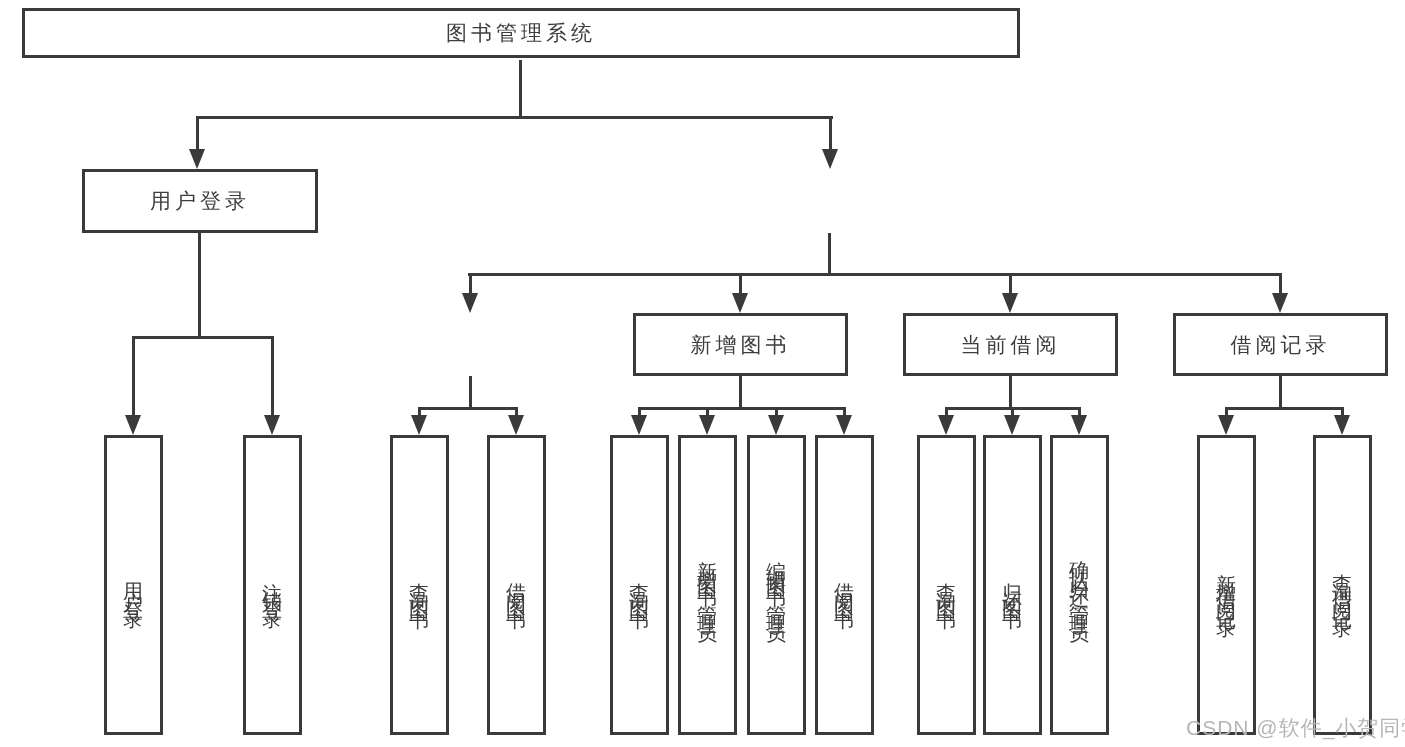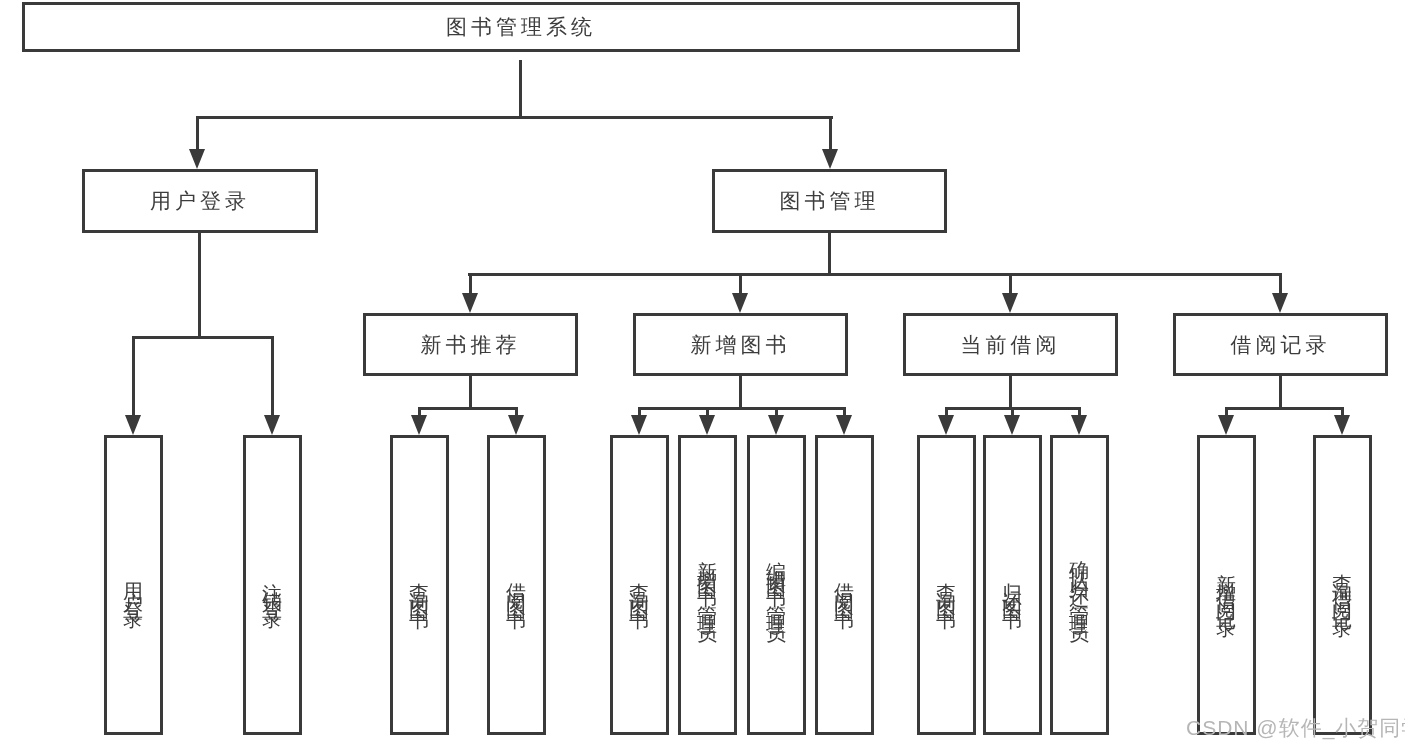--- a/index.html
+++ b/index.html
@@ -42,59 +42,53 @@
   .watermark{
     position:absolute;left:1186px;top:714px;z-index:3;
     font-size:21px;color:var(--wm);letter-spacing:1px;white-space:nowrap;
   }
 </style>
 </head>
 <body>
 
 <div id="canvas">
 
-  <div class="box" style="left:22px;top:2px;width:998px;height:50px;">
+  <div class="box" style="left:22px;top:8px;width:998px;height:50px;">
     <span>图书管理系统</span>
   </div>
 
   <div class="vline" style="left:519px;top:60px;height:59px;"></div>
   <div class="hline" style="left:196px;top:116px;width:637px;"></div>
   <div class="vline" style="left:196px;top:116px;height:36px;"></div>
   <div class="arrow" style="left:189px;top:149px;"></div>
   <div class="vline" style="left:829px;top:116px;height:36px;"></div>
   <div class="arrow" style="left:822px;top:149px;"></div>
 
   <div class="box" style="left:82px;top:169px;width:236px;height:64px;">
     <span>用户登录</span>
-  </div>
-  <div class="box" style="left:712px;top:169px;width:235px;height:64px;">
-    <span>图书管理</span>
   </div>
 
   <div class="vline" style="left:198px;top:233px;height:106px;"></div>
   <div class="hline" style="left:132px;top:336px;width:142px;"></div>
   <div class="vline" style="left:132px;top:336px;height:84px;"></div>
   <div class="arrow" style="left:125px;top:415px;"></div>
   <div class="vline" style="left:271px;top:336px;height:84px;"></div>
   <div class="arrow" style="left:264px;top:415px;"></div>
 
   <div class="vline" style="left:828px;top:233px;height:43px;"></div>
   <div class="hline" style="left:468px;top:273px;width:814px;"></div>
   <div class="vline" style="left:469px;top:273px;height:25px;"></div>
   <div class="arrow" style="left:462px;top:293px;"></div>
   <div class="vline" style="left:739px;top:273px;height:25px;"></div>
   <div class="arrow" style="left:732px;top:293px;"></div>
   <div class="vline" style="left:1009px;top:273px;height:25px;"></div>
   <div class="arrow" style="left:1002px;top:293px;"></div>
   <div class="vline" style="left:1279px;top:273px;height:25px;"></div>
   <div class="arrow" style="left:1272px;top:293px;"></div>
 
-  <div class="box" style="left:363px;top:313px;width:215px;height:63px;">
-    <span>新书推荐</span>
-  </div>
   <div class="box" style="left:633px;top:313px;width:215px;height:63px;">
     <span>新增图书</span>
   </div>
   <div class="box" style="left:903px;top:313px;width:215px;height:63px;">
     <span>当前借阅</span>
   </div>
   <div class="box" style="left:1173px;top:313px;width:215px;height:63px;">
     <span>借阅记录</span>
   </div>
 

